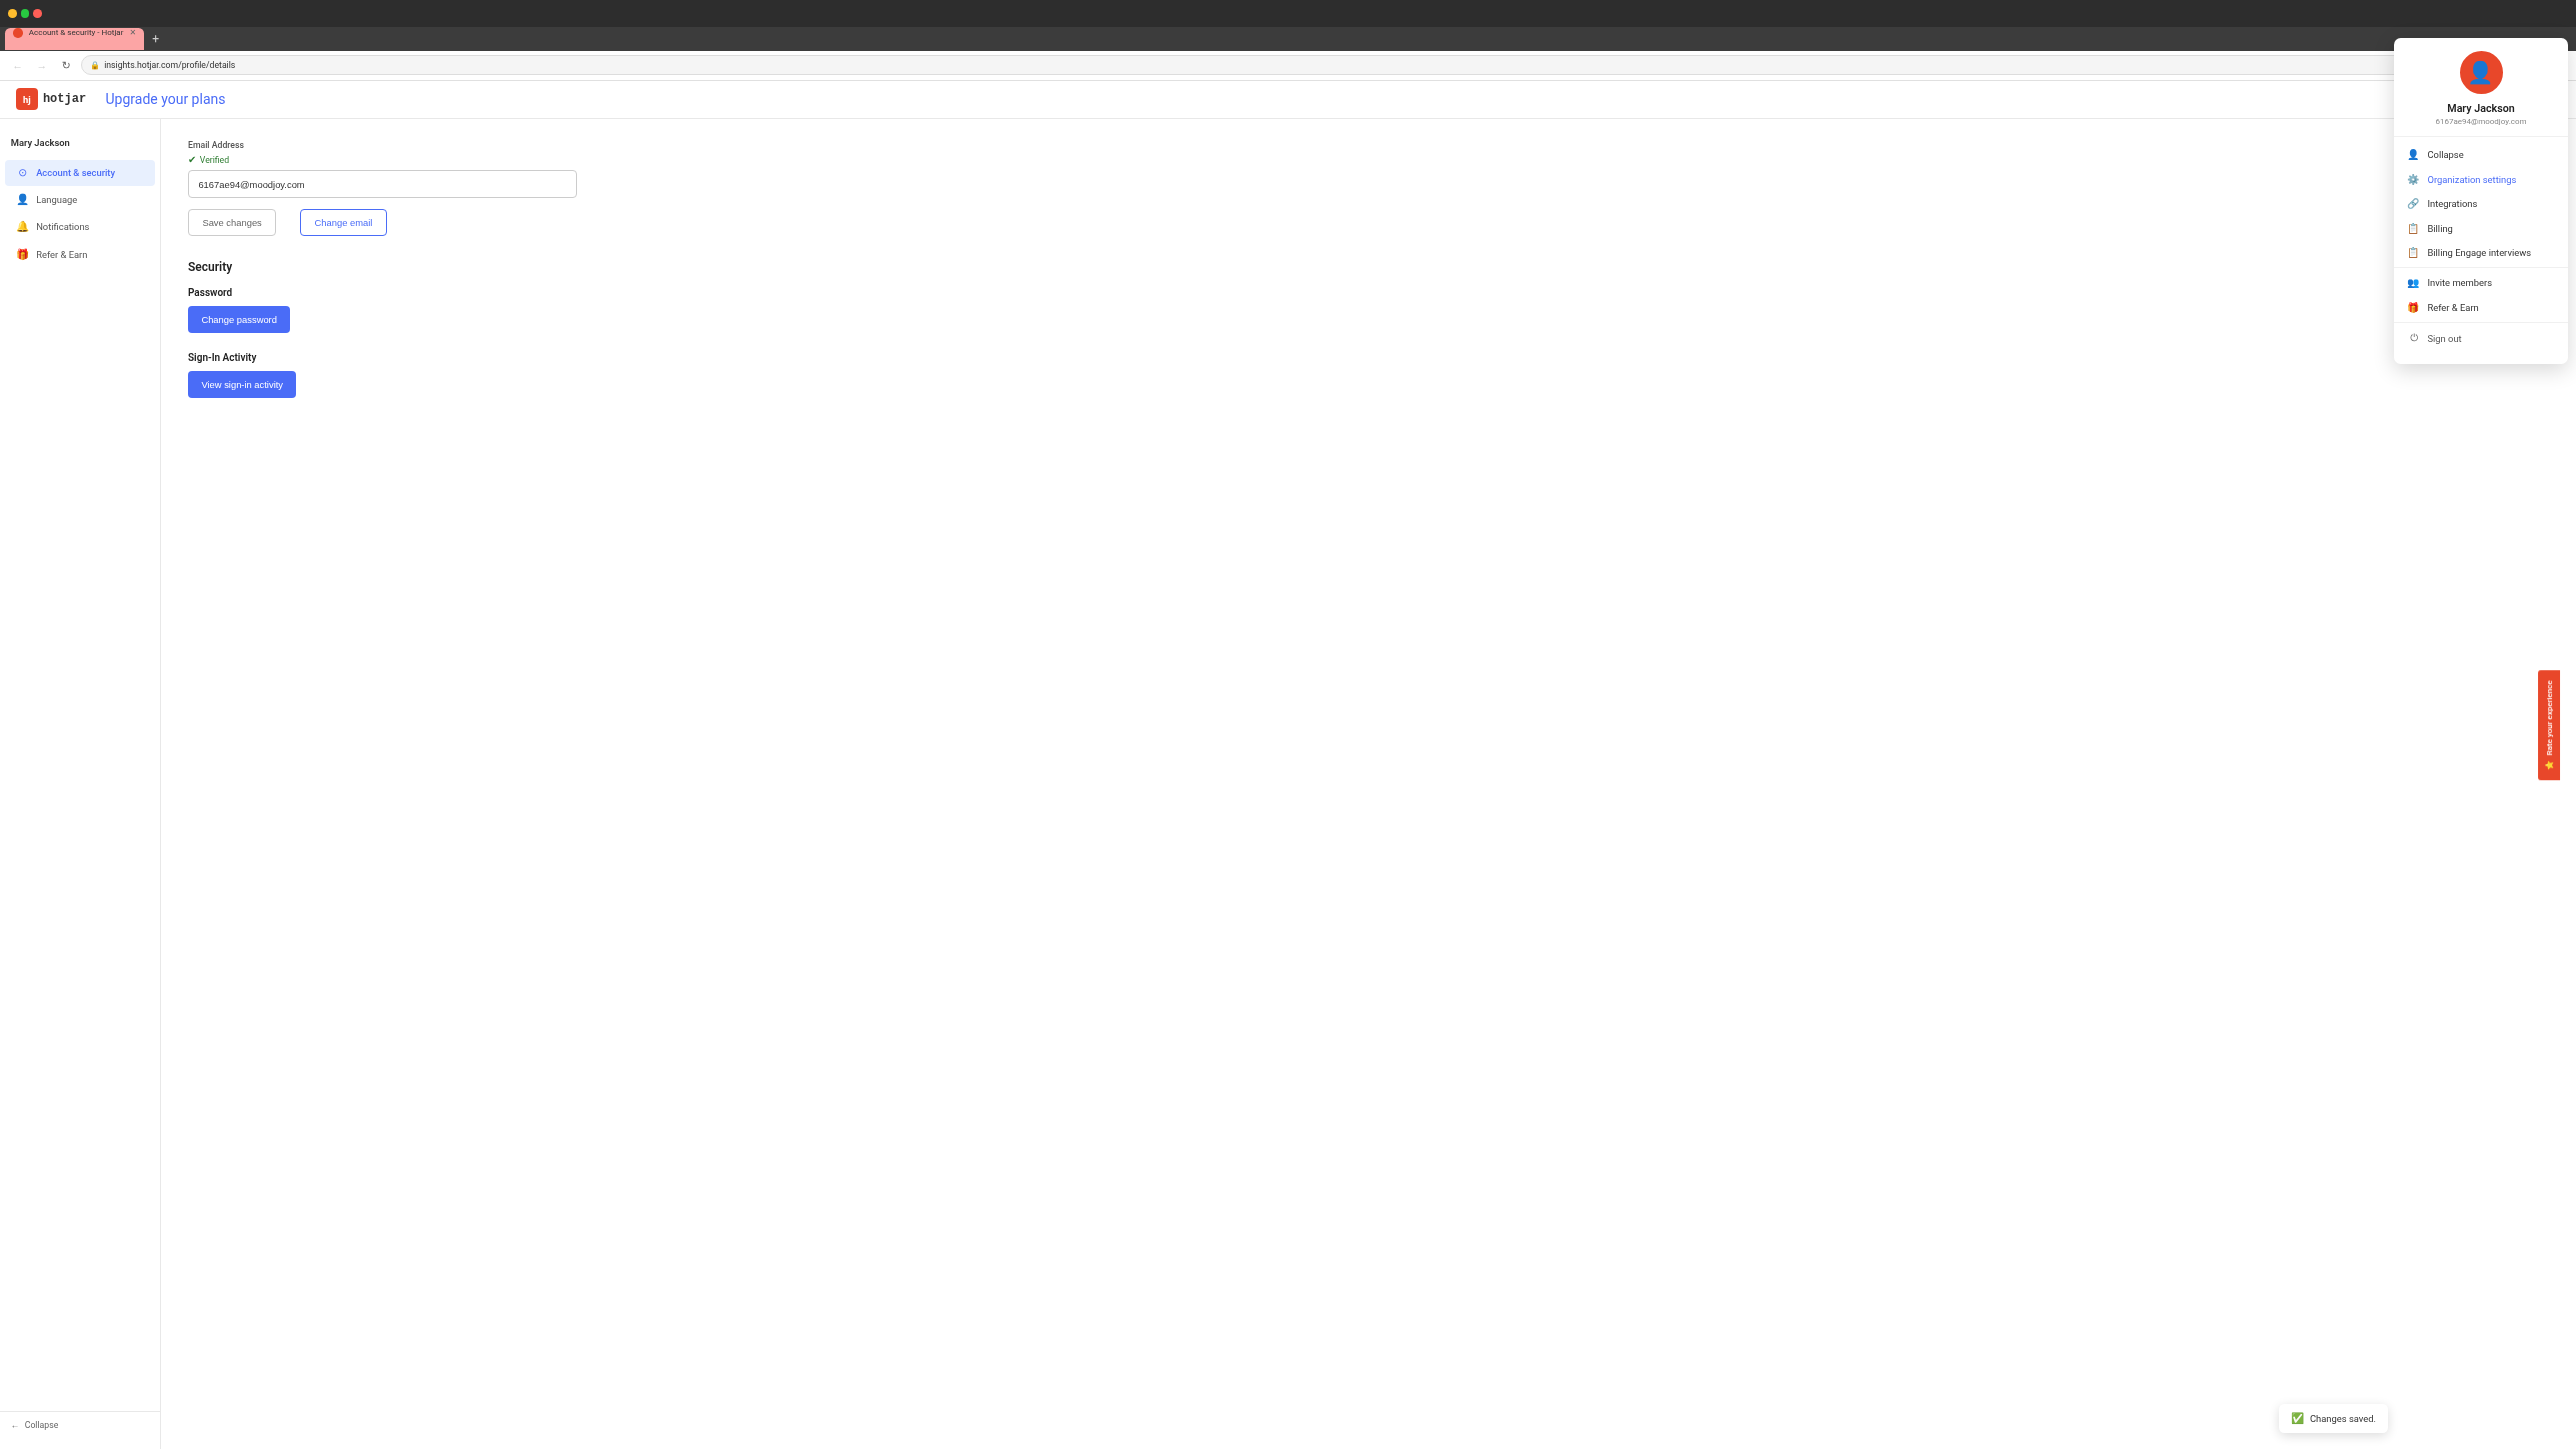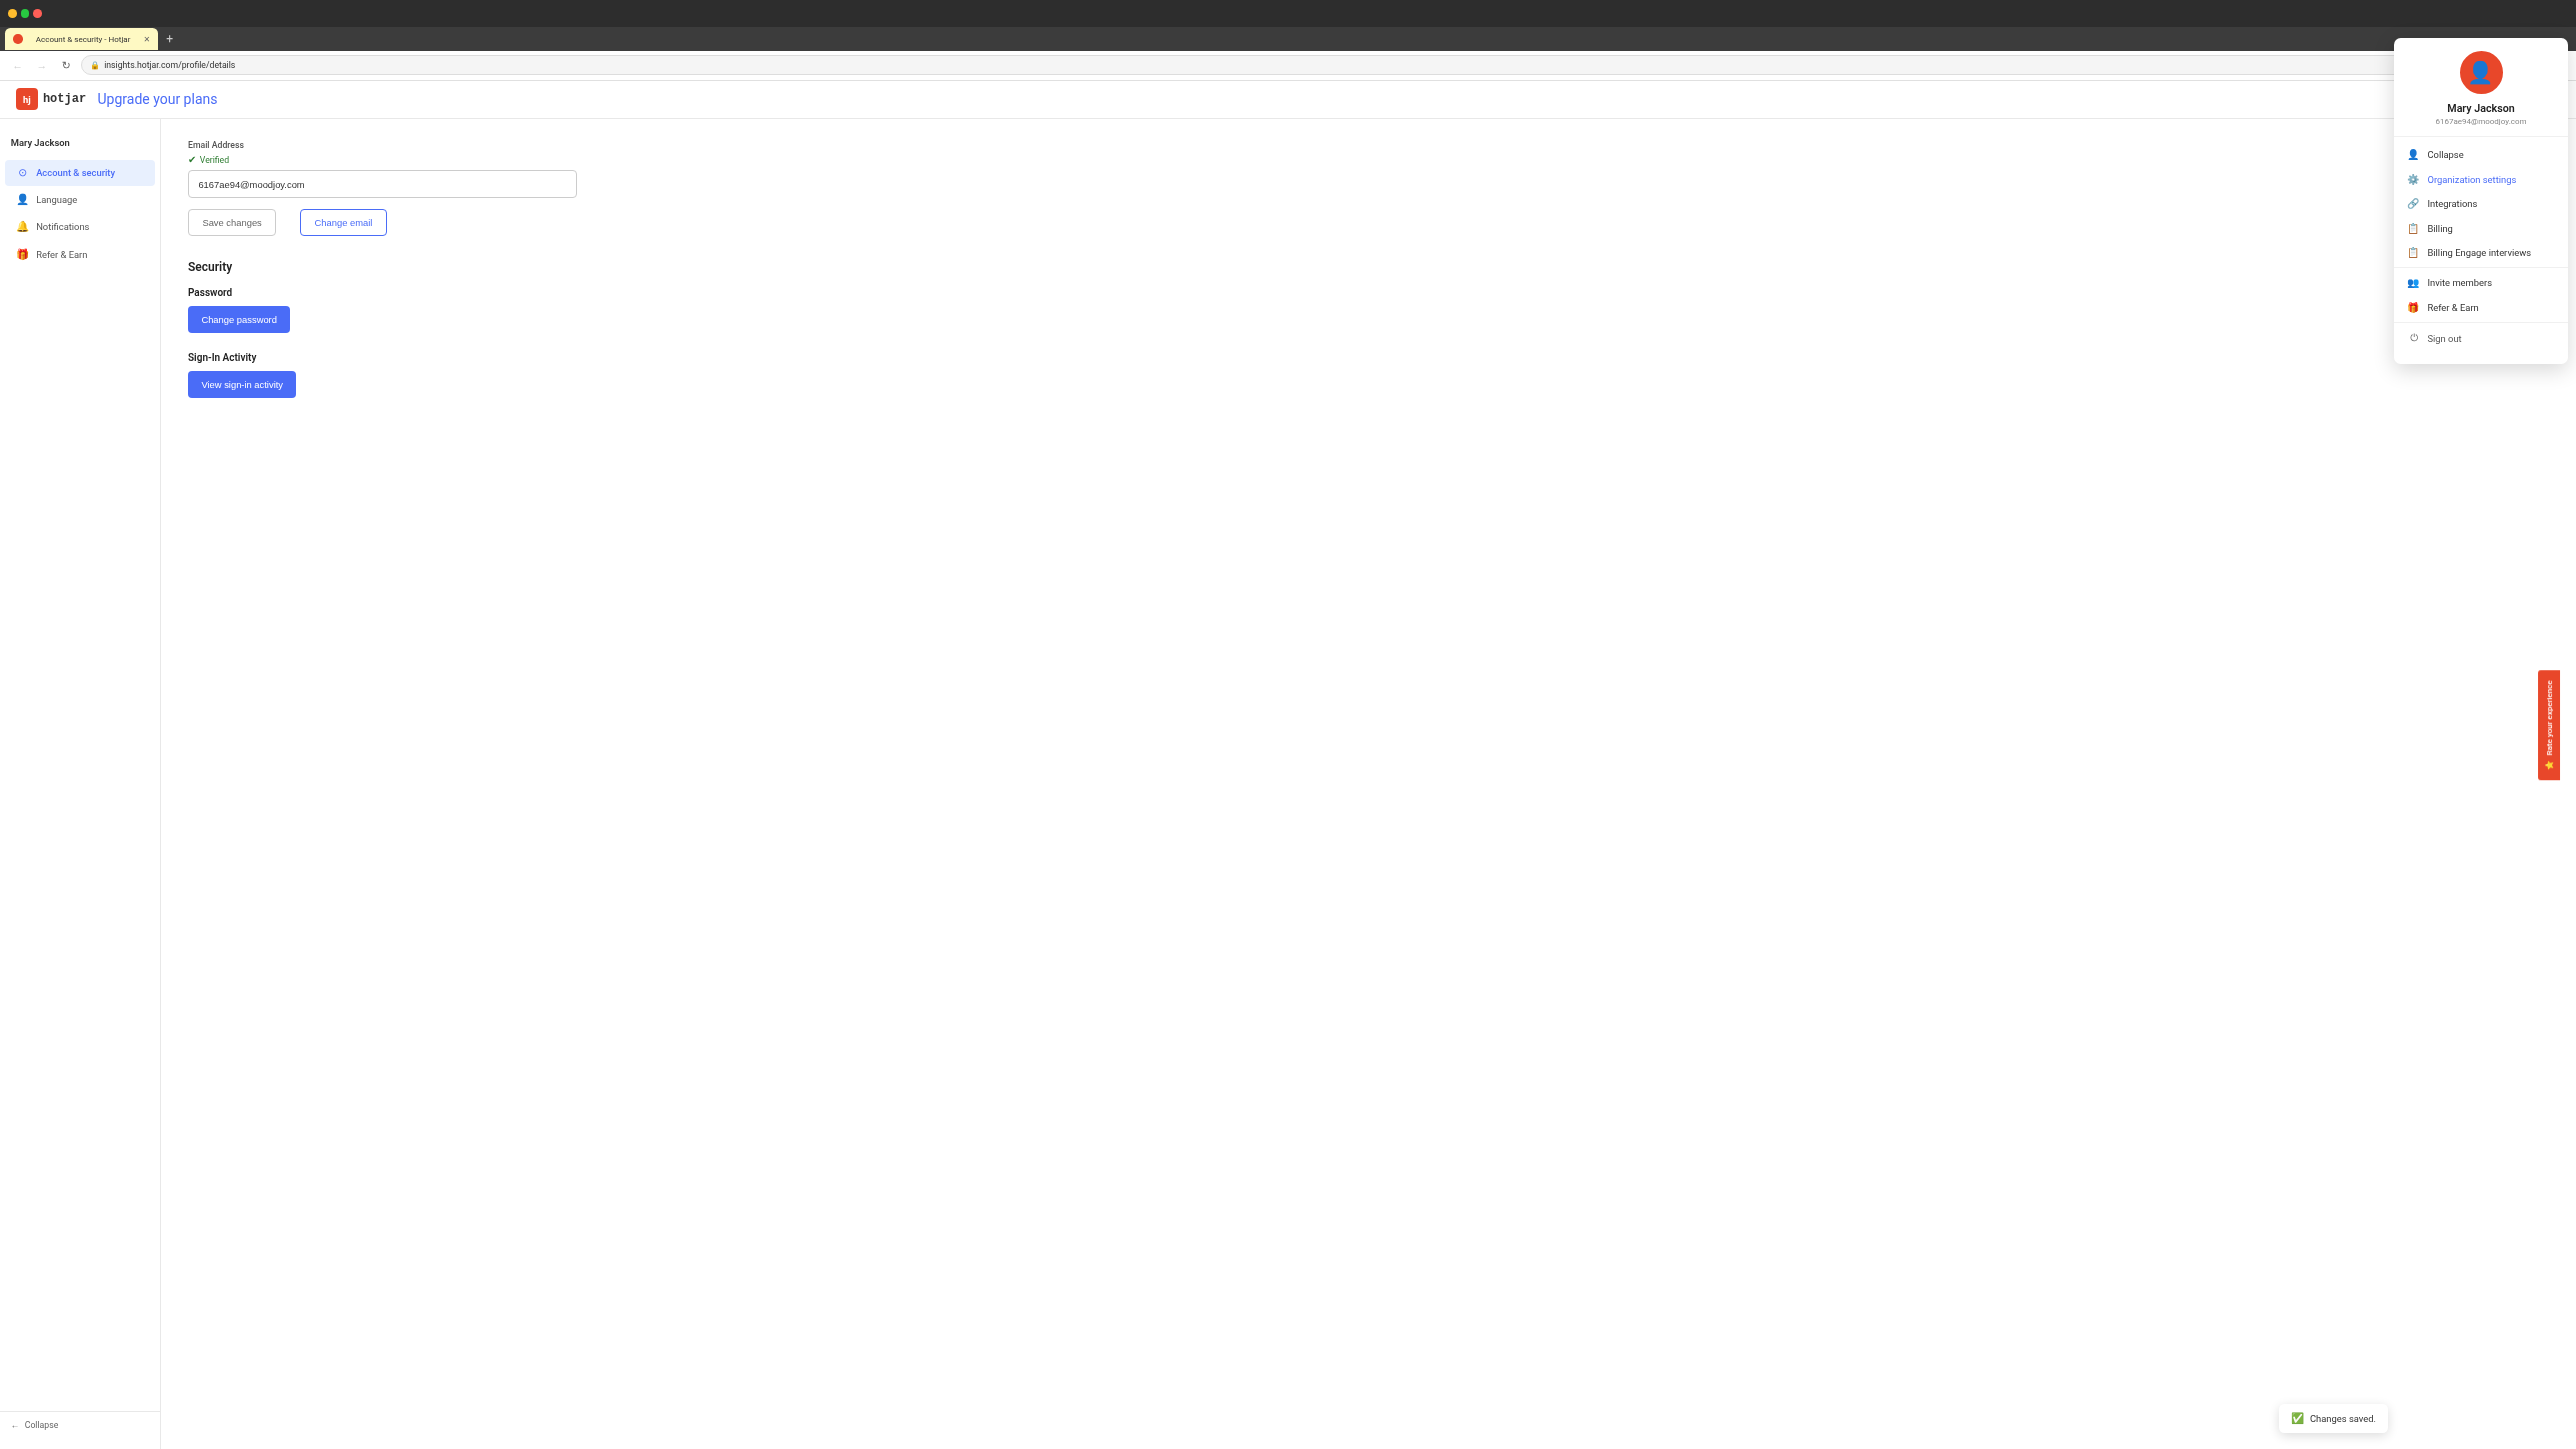--- a/index.html
+++ b/index.html
@@ -21,27 +21,27 @@
     }
     .browser-tab-bar {
       background: #3c3c3c;
       height: 24px;
       display: flex;
       align-items: center;
       padding: 0 5.4px;
       gap: 2.7px;
     }
     .browser-tab {
-      background: #fef9c3;
+      background: #fca5a5;
       border-radius: 5.4px 5.4px 0 0;
       height: 21.5px;
       display: flex;
-      align-items: center;
+      align-items: flex-start;
       padding: 0 8px;
-      gap: 13px;
+      gap: 6px;
       font-size: 8px;
       color: #333;
       min-width: 121px;
     }
     .browser-tab-icon {
       width: 9.4px;
       height: 9.4px;
       background: #e8472a;
       border-radius: 50%;
       flex-shrink: 0;
@@ -138,21 +138,21 @@
     }
 
     
     .top-nav {
       height: 38px;
       background: #fff;
       border-bottom: 0.7px solid #e8e8e8;
       display: flex;
       align-items: center;
       padding: 0 16px;
-      gap: 6px;
+      gap: 14px;
     }
     .hotjar-logo {
       display: flex;
       align-items: center;
       gap: 5.4px;
       text-decoration: none;
     }
     .hotjar-logo-icon {
       width: 21.5px;
       height: 21.5px;

